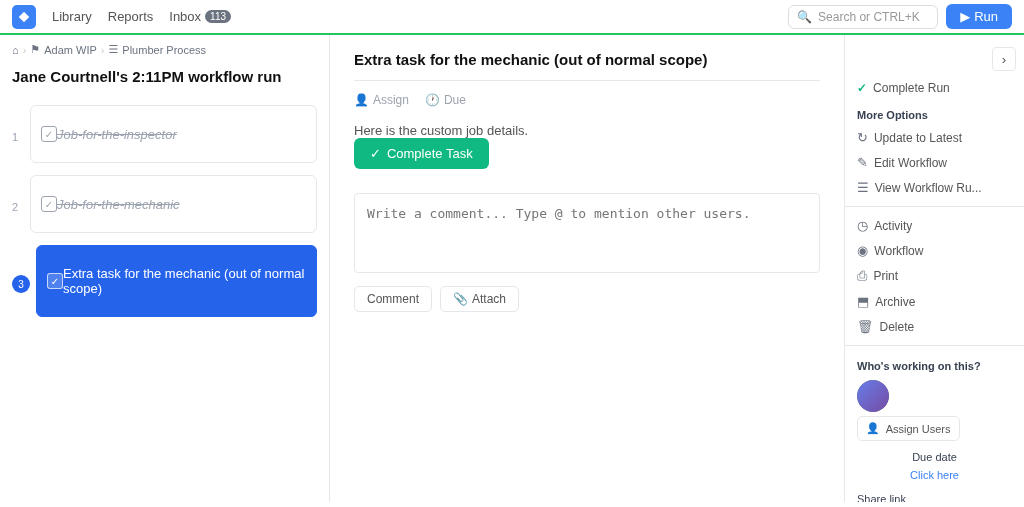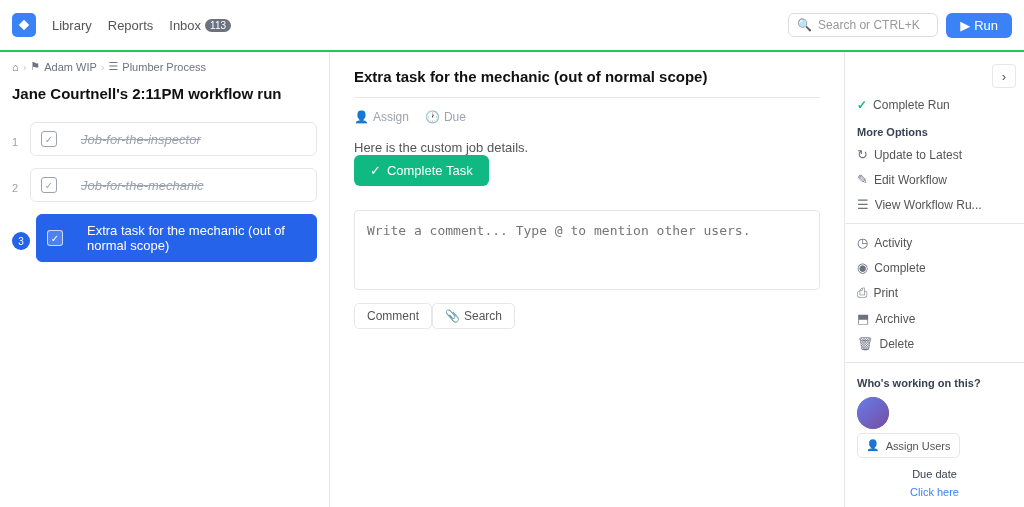--- a/index.html
+++ b/index.html
@@ -1,20 +1,20 @@
 <!DOCTYPE html>
 <html><head>
   <meta charset="utf-8">
   <style>
     * { box-sizing: border-box; margin: 0; padding: 0; }
     body { font-family: -apple-system, BlinkMacSystemFont, 'Segoe UI', sans-serif; font-size: 13px; background: #fff; color: #333; height: 507px; overflow: hidden; }
 
     
     .top-nav {
-      display: flex; align-items: center; height: 52px; padding: 0 12px;
+      display: flex; align-items: center; height: 35px; padding: 0 12px;
       border-bottom: 2px solid #22c55e; background: #fff;
     }
     .nav-logo {
       width: 24px; height: 24px; background: #3b82f6; border-radius: 5px;
       display: flex; align-items: center; justify-content: center; margin-right: 16px;
     }
     .nav-logo svg { width: 14px; height: 14px; fill: white; }
     .nav-links { display: flex; gap: 16px; flex: 1; }
     .nav-link { font-size: 13px; color: #555; cursor: pointer; text-decoration: none; }
     .inbox-badge {
@@ -38,21 +38,21 @@
     .main-layout { display: flex; height: calc(507px - 40px); }
 
     
     .left-panel { width: 330px; border-right: 1px solid #e5e7eb; padding: 0; flex-shrink: 0; }
     .breadcrumb { display: flex; align-items: center; gap: 4px; padding: 8px 12px; font-size: 11px; color: #6b7280; }
     .breadcrumb span { color: #6b7280; }
     .breadcrumb .sep { color: #ccc; }
     .panel-title { font-size: 15px; font-weight: 600; color: #111; padding: 4px 12px 12px; }
     .task-list { padding: 8px 12px; }
     .task-item {
-      display: flex; align-items: center; gap: 24px; padding: 8px 10px;
+      display: flex; align-items: center; gap: 0; padding: 20px 10px;
       margin-bottom: 6px; border-radius: 6px; border: 1px solid #e5e7eb; background: #fff;
     }
     .task-item.active { background: #2563eb; border-color: #2563eb; color: white; }
     .task-number { font-size: 11px; color: #9ca3af; width: 12px; flex-shrink: 0; }
     .task-checkbox {
       width: 16px; height: 16px; border: 1.5px solid #9ca3af; border-radius: 3px;
       flex-shrink: 0; display: flex; align-items: center; justify-content: center;
     }
     .task-item.active .task-checkbox { border-color: rgba(255,255,255,0.7); background: rgba(255,255,255,0.2); }
     .task-checkbox.checked { border-color: #9ca3af; }
@@ -72,21 +72,21 @@
     .complete-btn {
       background: #10b981; color: white; border: none; border-radius: 6px;
       padding: 8px 16px; font-size: 13px; font-weight: 500; cursor: pointer;
       display: flex; align-items: center; gap: 6px; margin-bottom: 24px;
     }
     .comment-box {
       border: 1px solid #e5e7eb; border-radius: 4px; padding: 12px;
       font-size: 13px; color: #9ca3af; min-height: 80px; margin-bottom: 10px;
       background: #fff; width: 100%; resize: none; outline: none;
     }
-    .comment-actions { display: flex; }
+    .comment-actions { display: flex; gap: 8px; }
     .comment-btn, .attach-btn {
       border: 1px solid #e5e7eb; background: #fff; color: #555; border-radius: 5px;
       padding: 5px 12px; font-size: 12px; cursor: pointer; display: flex; align-items: center; gap: 4px;
     }
 
     
     .right-panel { width: 180px; border-left: 1px solid #e5e7eb; padding: 8px 0; overflow-y: auto; flex-shrink: 0; }
     .right-toggle { display: flex; justify-content: flex-end; padding: 4px 8px; }
     .toggle-btn { background: none; border: 1px solid #e5e7eb; border-radius: 4px; width: 24px; height: 24px; cursor: pointer; display: flex; align-items: center; justify-content: center; color: #555; }
     .complete-run-item {
@@ -201,21 +201,21 @@
     <div class="task-description">Here is the custom job details.</div>
     <button class="complete-btn">
       <span>✓</span>
       <span>Complete Task</span>
     </button>
     <textarea class="comment-box" placeholder="Write a comment... Type @ to mention other users." style=""></textarea>
     <div class="comment-actions">
       <button class="comment-btn">Comment</button>
       <button class="attach-btn">
         <span>📎</span>
-        <span>Search</span>
+        <span>Attach</span>
       </button>
     </div>
   </div>
 
   <div class="right-panel">
     <div class="right-toggle">
       <button class="toggle-btn">›</button>
     </div>
 
     <div class="complete-run-item">
@@ -239,21 +239,21 @@
     </div>
 
     <hr class="divider-line">
 
     <div class="option-item">
       <span class="option-icon">◷</span>
       <span>Activity</span>
     </div>
     <div class="option-item">
       <span class="option-icon">◉</span>
-      <span>Complete</span>
+      <span>Workflow</span>
     </div>
     <div class="option-item">
       <span class="option-icon">⎙</span>
       <span>Print</span>
     </div>
     <div class="option-item">
       <span class="option-icon">⬒</span>
       <span>Archive</span>
     </div>
     <div class="option-item">

